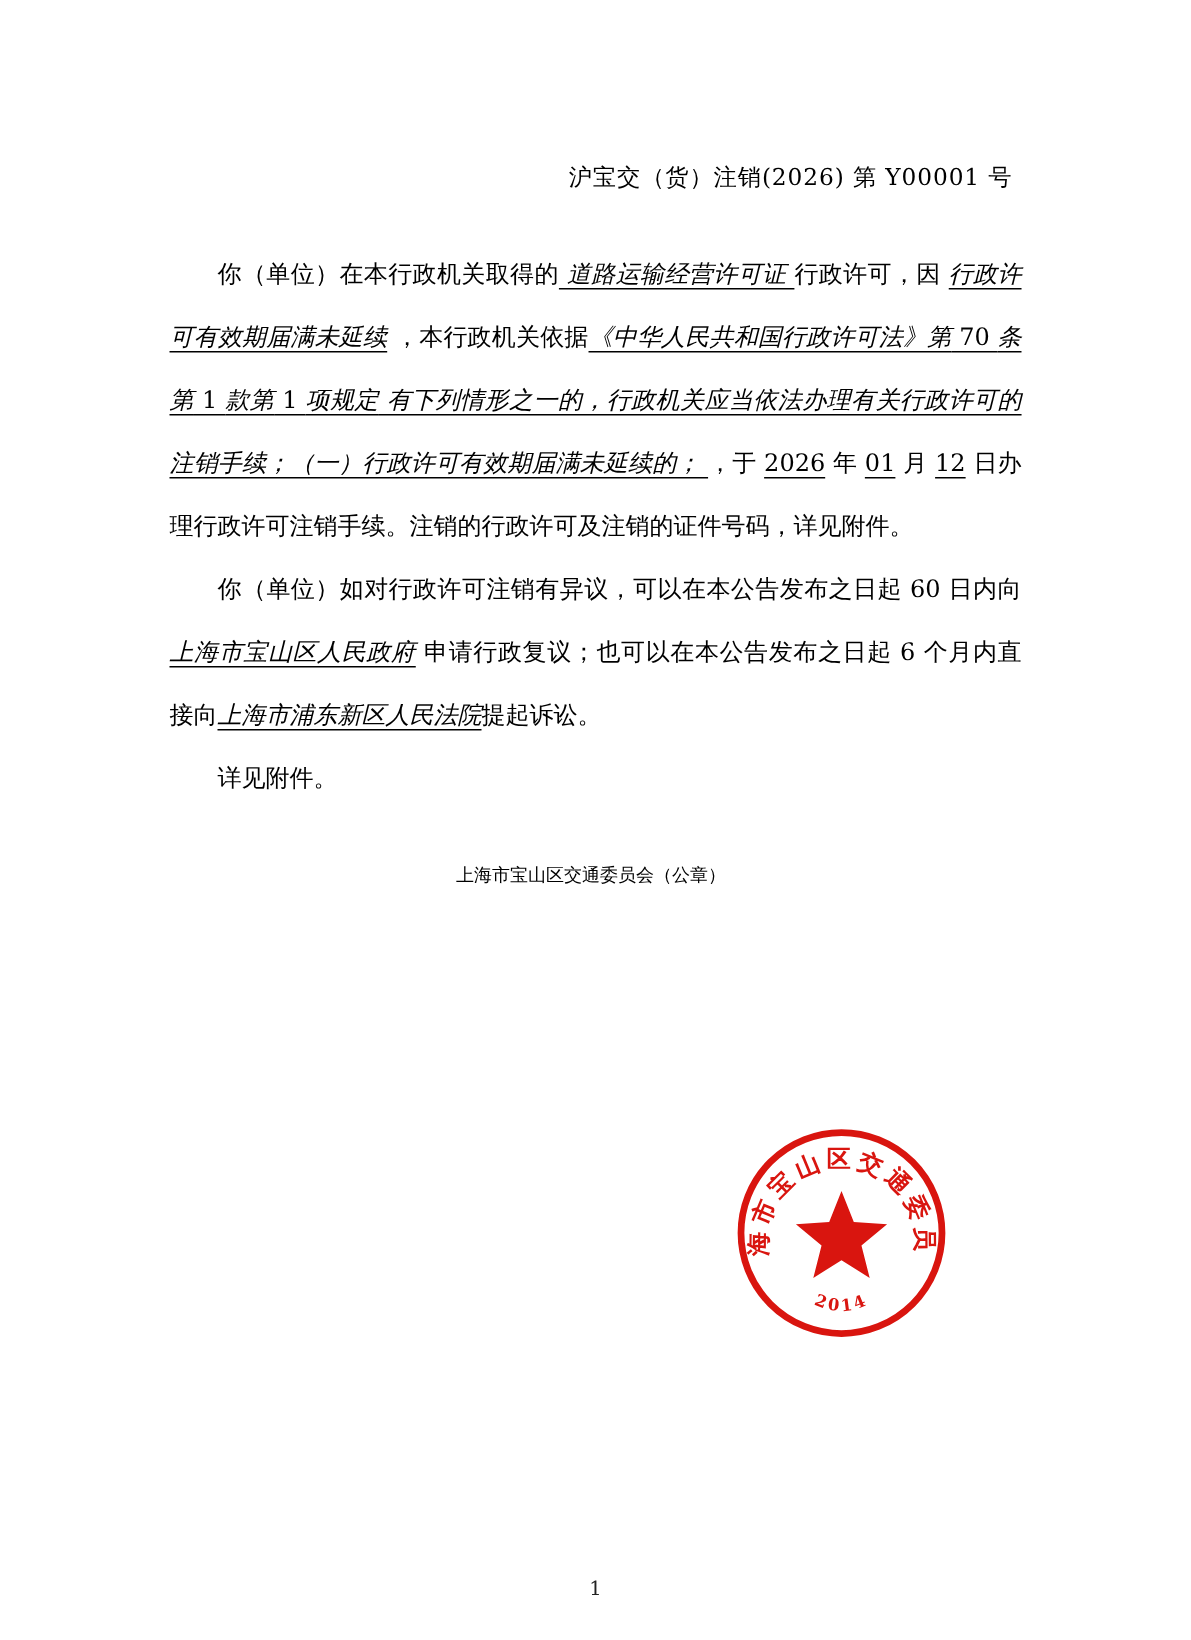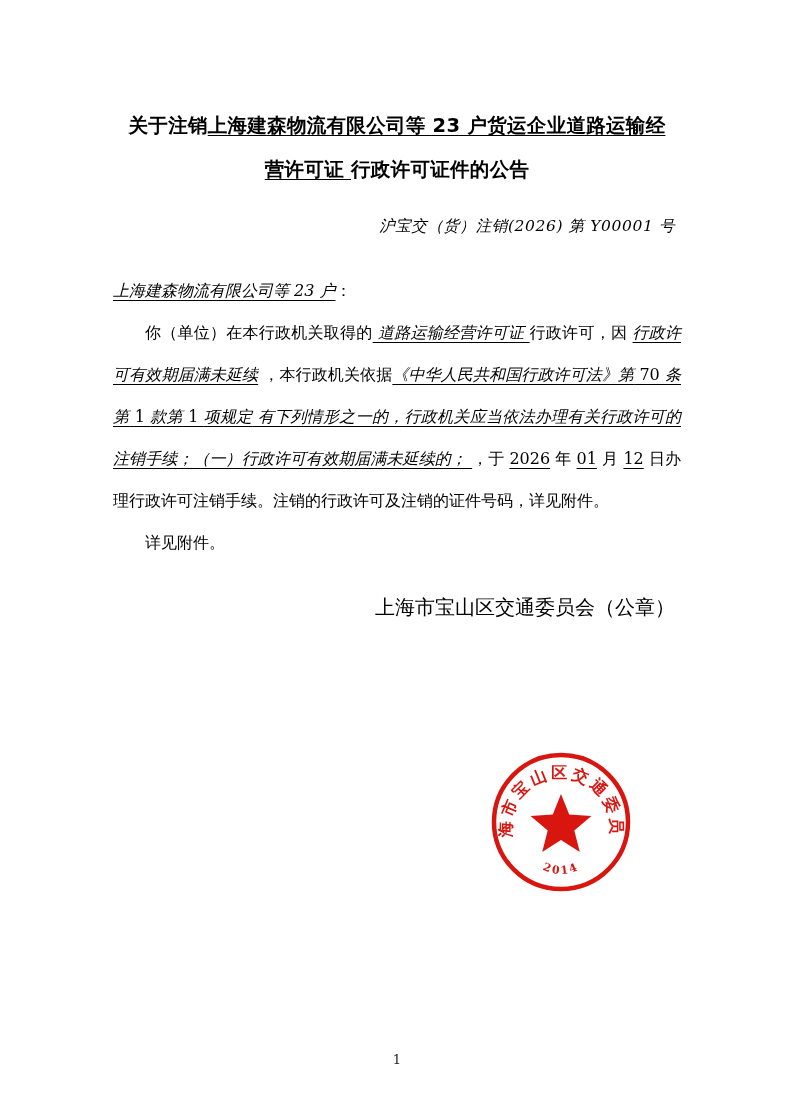--- a/index.html
+++ b/index.html
@@ -42,21 +42,20 @@
   }
 
   
   .doc-number {
     margin-top: 20px;
     text-align: right;
     padding-right: 6px;
     font-size: 15.5px;
     letter-spacing: 0.6px;
     line-height: 28px;
-    font-style: italic;
   }
 
   
   .body-block {
     margin-top: 30px;
     font-size: 16px;
     line-height: 42px;
     text-align: justify;
   }
   .recipient {
@@ -75,23 +74,23 @@
     text-indent: 32px;
   }
   .para.noindent {
     text-indent: 0;
   }
 
   
   .sign-block {
     position: relative;
     margin-top: 26px;
-    font-size: 20px;
+    font-size: 12px;
     line-height: 34px;
-    text-align: right;
+    text-align: center;
     padding-right: 6px;
   }
   .sign-line {
     white-space: nowrap;
   }
   .sign-date {
     padding-right: 6px;
   }
 
   
@@ -121,32 +120,30 @@
   }
 </style>
 </head>
 <body>
 
 <div class="page">
 
   <div class="content">
 
     <div class="doc-title">
-      <div><span>关于注销</span><span class="u">上海建森物流有限公司等 23 户货运企业道路运输经</span></div>
-      <div><span class="u">营许可证 </span><span>行政许可证件的公告</span></div>
     </div>
 
     <div class="doc-number">沪宝交（货）注销(2026)  第  Y00001 号</div>
 
     <div class="body-block">
 
-      <p class="para noindent recipient"><span class="kai ul">上海建森物流有限公司等 23 户</span><span>：</span></p>
 
       <p class="para"><span>你（单位）在本行政机关取得的</span><span class="kai ul">  道路运输经营许可证  </span><span>行政许可，因 </span><span class="kai ul">行政许可有效期届满未延续</span><span> ，本行政机关依据</span><span class="kai ul">《中华人民共和国行政许可法》第</span><span class="ul"> 70 </span><span class="kai ul">条第</span><span class="ul"> 1 </span><span class="kai ul">款第</span><span class="ul"> 1 </span><span class="kai ul">项规定</span><span class="kai ul"> 有下列情形之一的，行政机关应当依法办理有关行政许可的注销手续；（一）行政许可有效期届满未延续的；  </span><span>，于 </span><span class="ul">2026</span><span> 年 </span><span class="ul">01</span><span> 月 </span><span class="ul">12</span><span> 日办理行政许可注销手续。注销的行政许可及注销的证件号码，详见附件。</span></p>
 
+      <p class="para"><span>你（单位）如对行政许可注销有异议，可以在本公告发布之日起 60 日内向</span><span class="kai ul">上海市宝山区人民政府</span><span> 申请行政复议；也可以在本公告发布之日起 6 个月内直接向</span><span class="kai ul">上海市浦东新区人民法院</span><span>提起诉讼。</span></p>
 
       <p class="para">详见附件。</p>
 
 
     </div>
 
     <div class="sign-block">
       <div class="sign-line">上海市宝山区交通委员会（公章）</div>
     </div>
 

